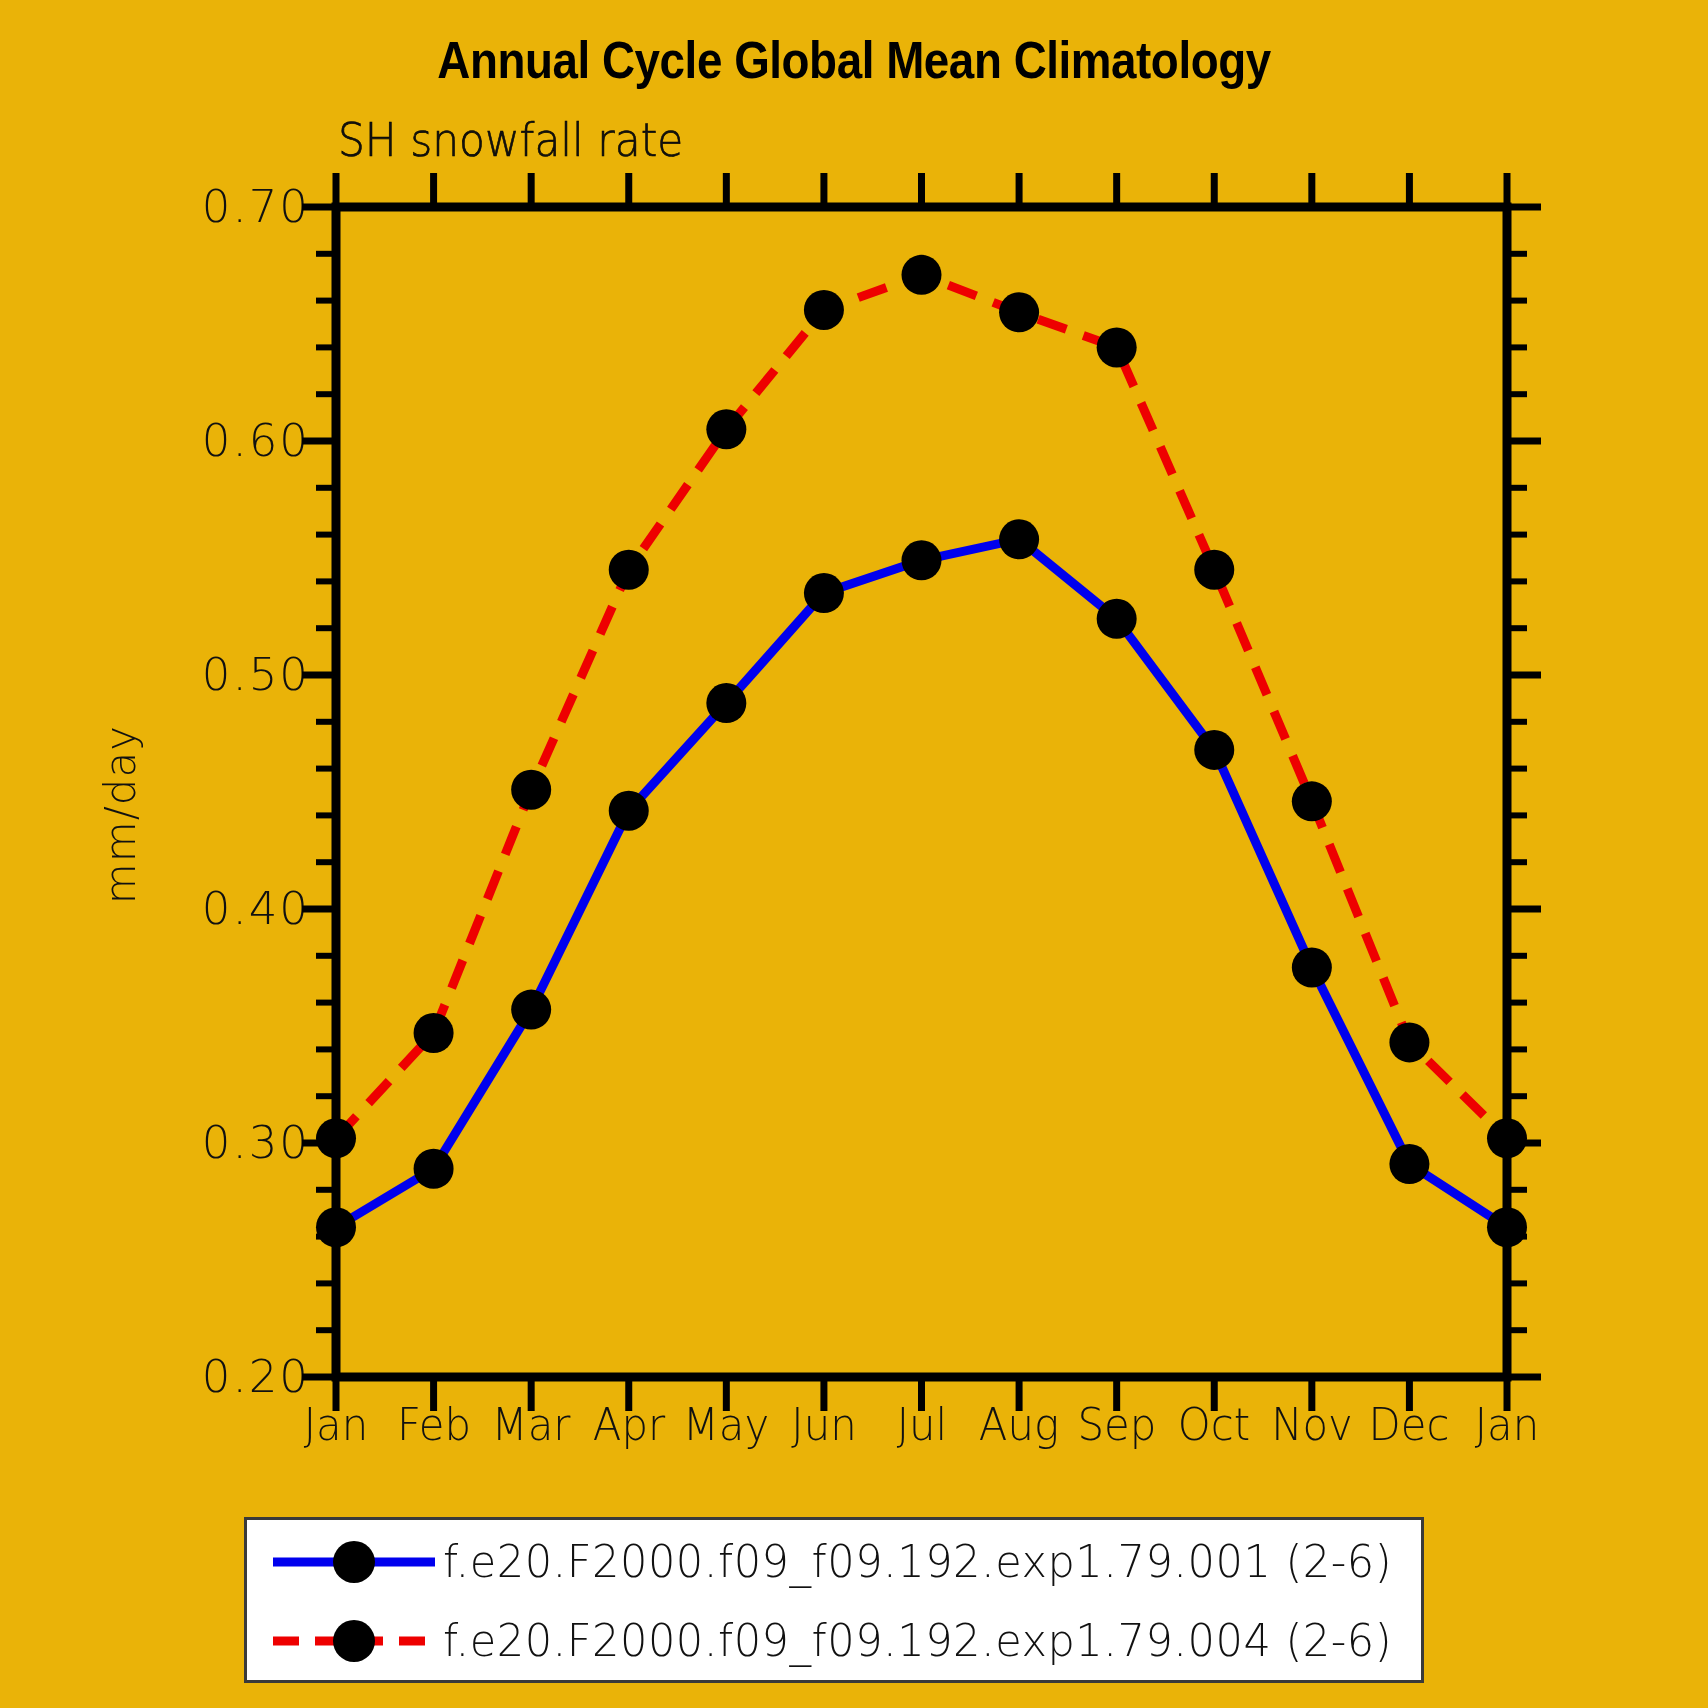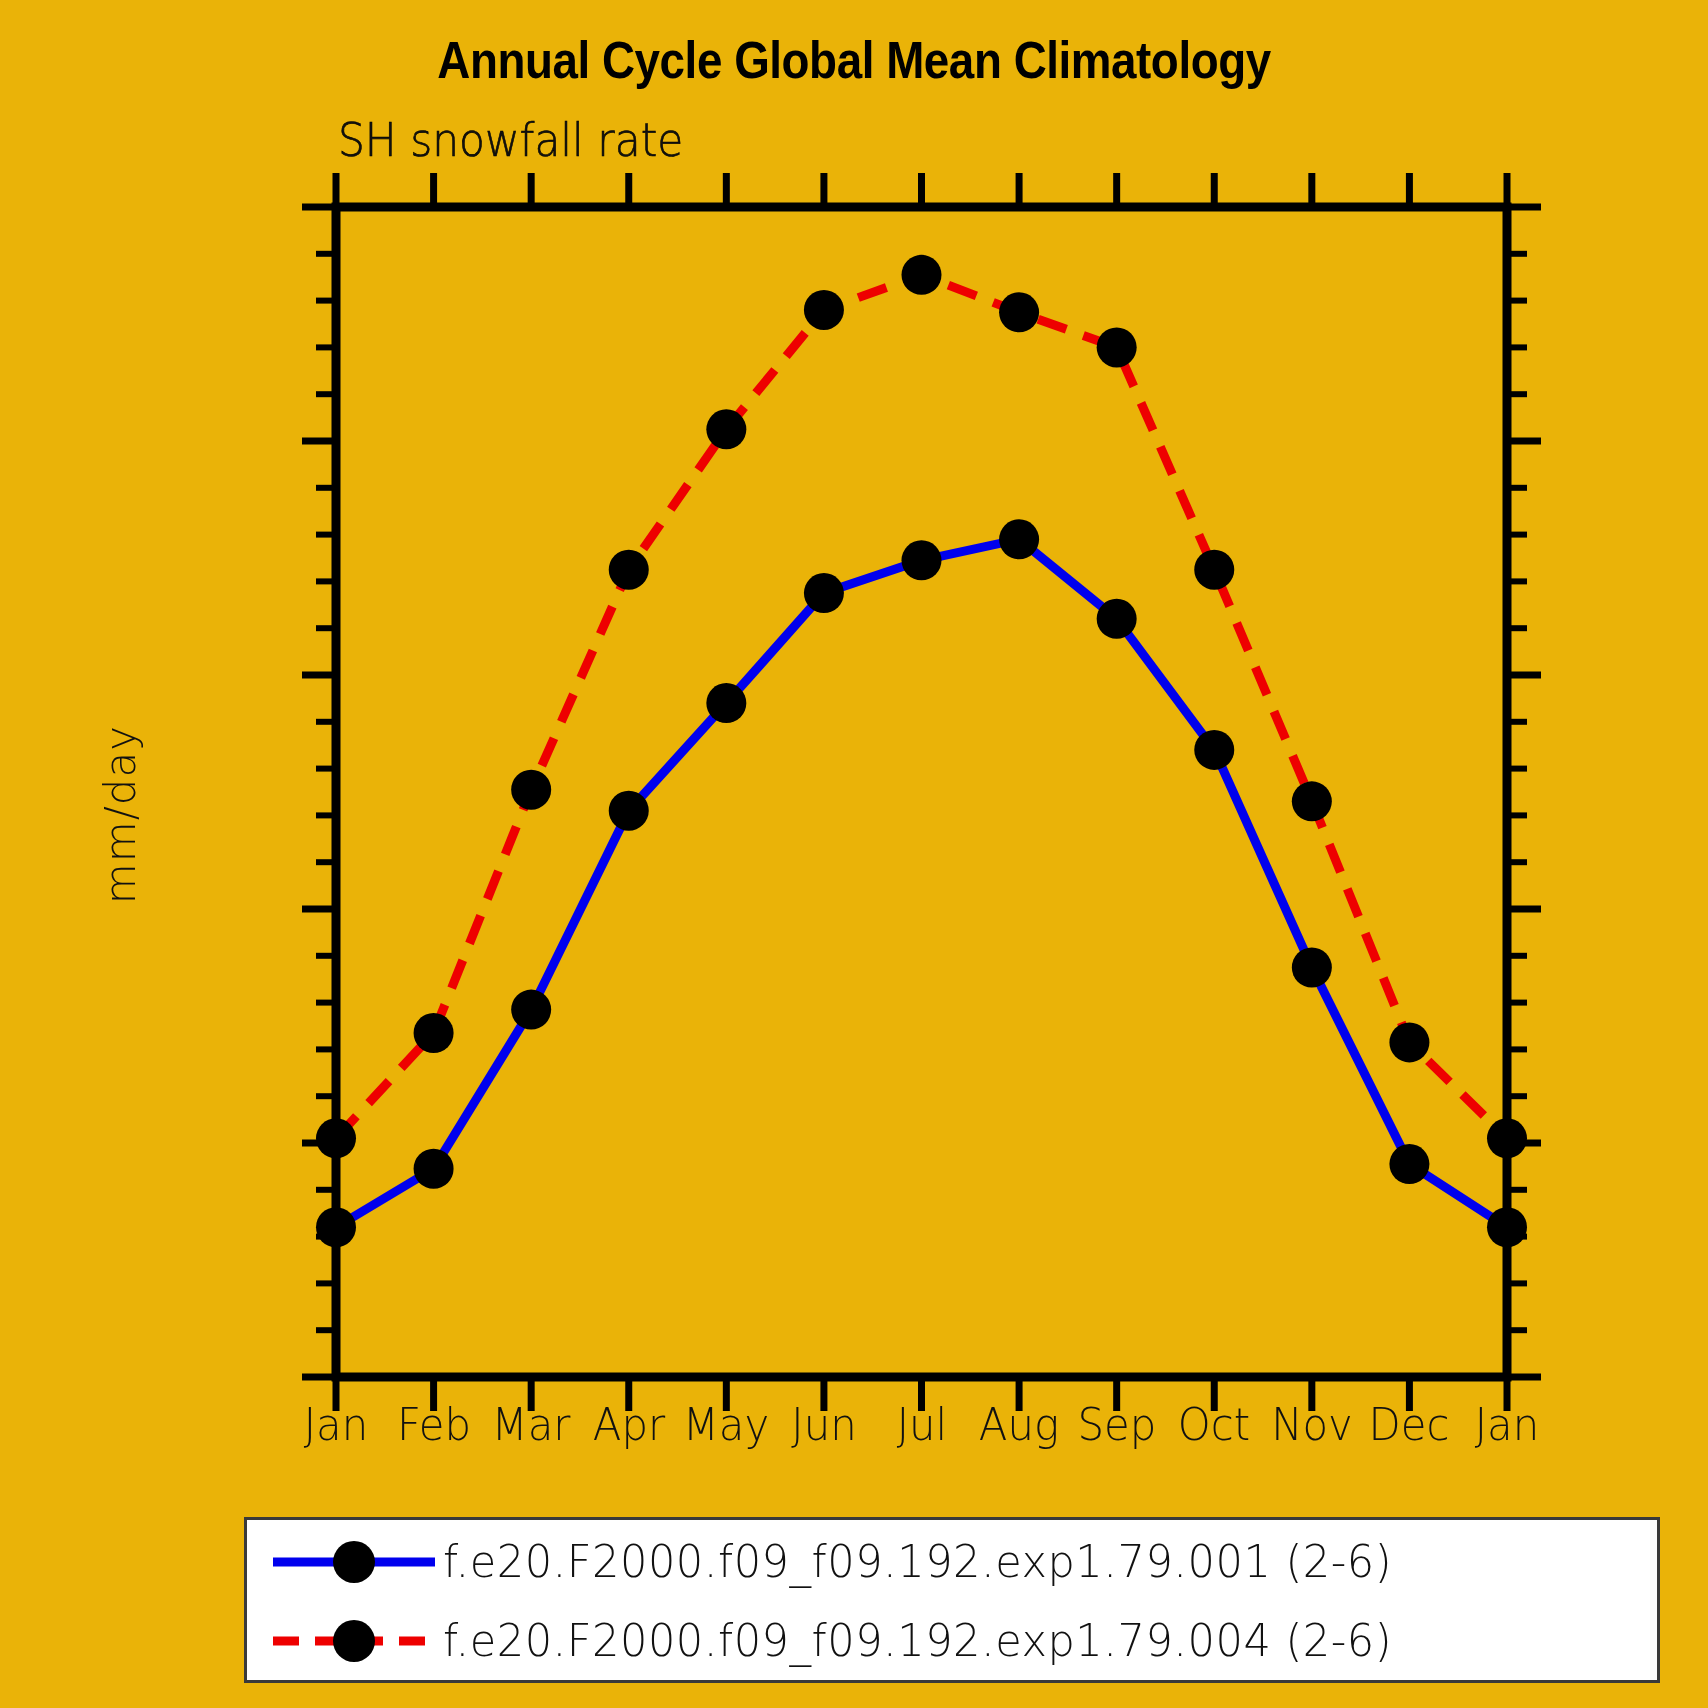--- a/index.html
+++ b/index.html
@@ -117,21 +117,21 @@
     font-size: 45px;
     line-height: 50px;
     white-space: nowrap;
     transform: scaleX(0.93);
   }
   
   #legend {
     position: absolute;
     left: 244px;
     top: 1517px;
-    width: 1416px;
+    width: 1180px;
     height: 166px;
     border: 3px solid #3a3a3a;
     background: #ffffff;
     box-sizing: border-box;
   }
   .legend-row {
     position: absolute;
     left: 0;
     width: 100%;
     height: 83px;
@@ -159,20 +159,28 @@
   }
 </style>
 </head>
 <body>
 
 <div id="page">
 
   <div class="chart-title">Annual Cycle Global Mean Climatology</div>
   <div class="chart-subtitle thin">SH snowfall rate</div>
 
+  <div id="ylabels">
+      <div class="ytick-label thin" style="top: 0px;">0.70</div>
+      <div class="ytick-label thin" style="top: 234px;">0.60</div>
+      <div class="ytick-label thin" style="top: 468px;">0.50</div>
+      <div class="ytick-label thin" style="top: 702px;">0.40</div>
+      <div class="ytick-label thin" style="top: 936px;">0.30</div>
+      <div class="ytick-label thin" style="top: 1170px;">0.20</div>
+    </div>
   <div id="yaxis-title" class="thin">mm/day</div>
 
   <div id="plot-area">
     <svg id="plot-svg" width="1171" height="1170" viewBox="0 0 1171 1170">
         <rect x="0" y="0" width="1171" height="1170" fill="none" stroke="#000000" stroke-width="9"></rect>
         <line x1="-34" y1="0" x2="0" y2="0" stroke="#000" stroke-width="7"></line>
         <line x1="1171" y1="0" x2="1205" y2="0" stroke="#000" stroke-width="7"></line>
         <line x1="-34" y1="233.99999999999997" x2="0" y2="233.99999999999997" stroke="#000" stroke-width="7"></line>
         <line x1="1171" y1="233.99999999999997" x2="1205" y2="233.99999999999997" stroke="#000" stroke-width="7"></line>
         <line x1="-34" y1="467.99999999999994" x2="0" y2="467.99999999999994" stroke="#000" stroke-width="7"></line>

